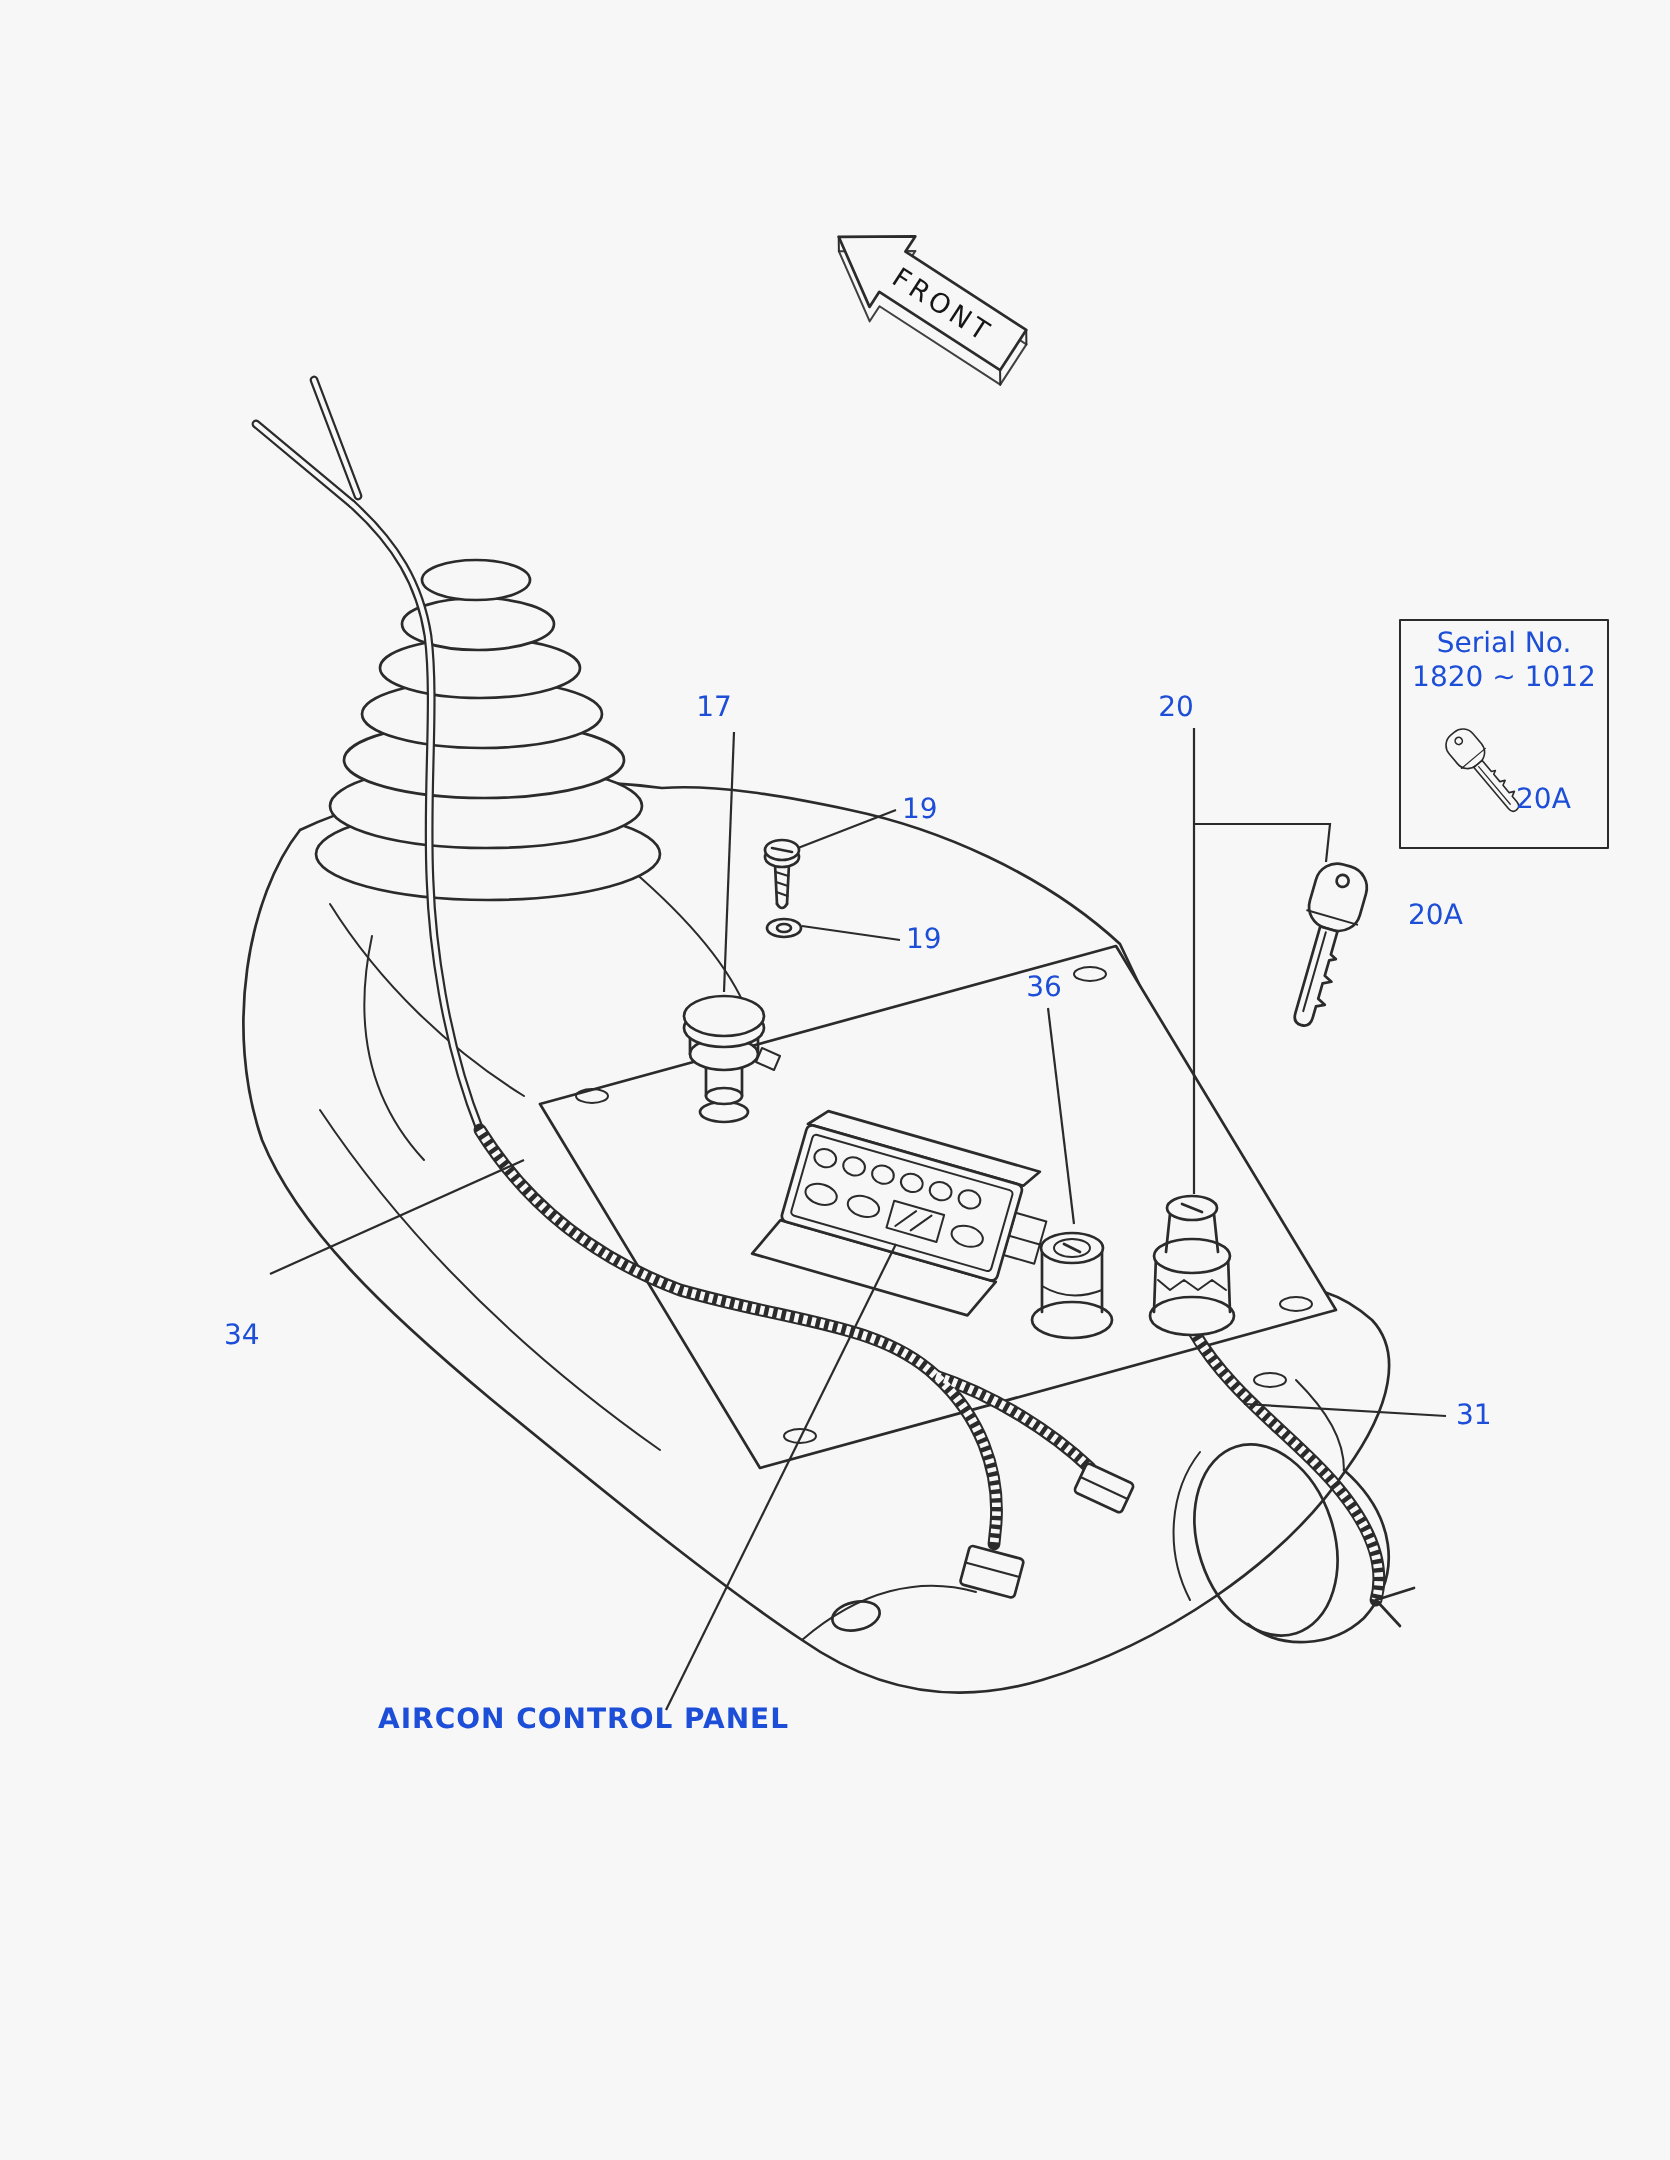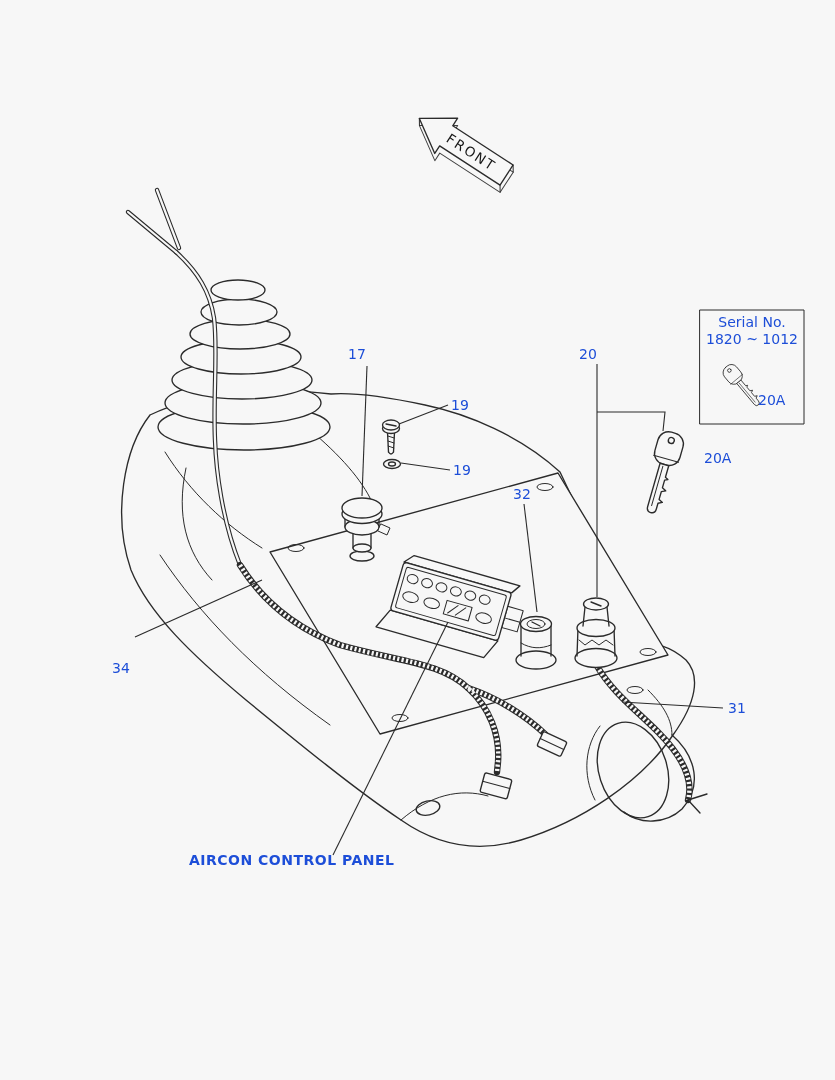--- a/index.html
+++ b/index.html
@@ -191,21 +191,21 @@
       <path class="leader" d="M135,637 L262,580"></path>
       <path class="leader" d="M723,708 L622,702"></path>
       <path class="leader" d="M333,855 L448,622"></path>
     </g>
   </svg>
 
   <div class="lbl ctr" style="left:357px; top:346px;">17</div>
   <div class="lbl" style="left:451px; top:397px;">19</div>
   <div class="lbl" style="left:453px; top:462px;">19</div>
   <div class="lbl ctr" style="left:588px; top:346px;">20</div>
-  <div class="lbl ctr" style="left:522px; top:486px;">32</div>
+  <div class="lbl ctr" style="left:522px; top:486px;">36</div>
   <div class="lbl" style="left:112px; top:660px;">34</div>
   <div class="lbl" style="left:728px; top:700px;">31</div>
   <div class="lbl" style="left:704px; top:450px;">20A</div>
 
   <div class="lbl ctr" style="left:752px; top:314px;">Serial No.</div>
   <div class="lbl ctr" style="left:752px; top:331px;">1820 ~ 1012</div>
   <div class="lbl" style="left:758px; top:392px;">20A</div>
 
   <div class="lbl" style="left:189px; top:852px; letter-spacing:0.5px;font-weight:bold;">AIRCON CONTROL PANEL</div>
 </div>

